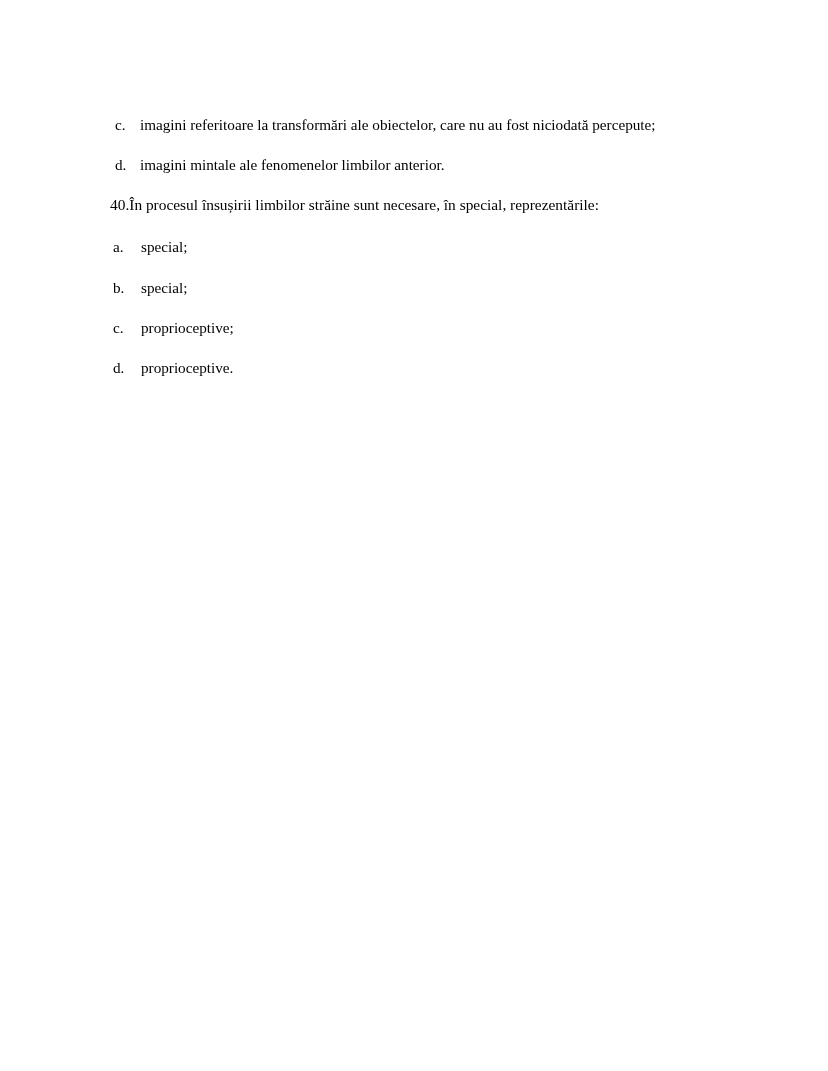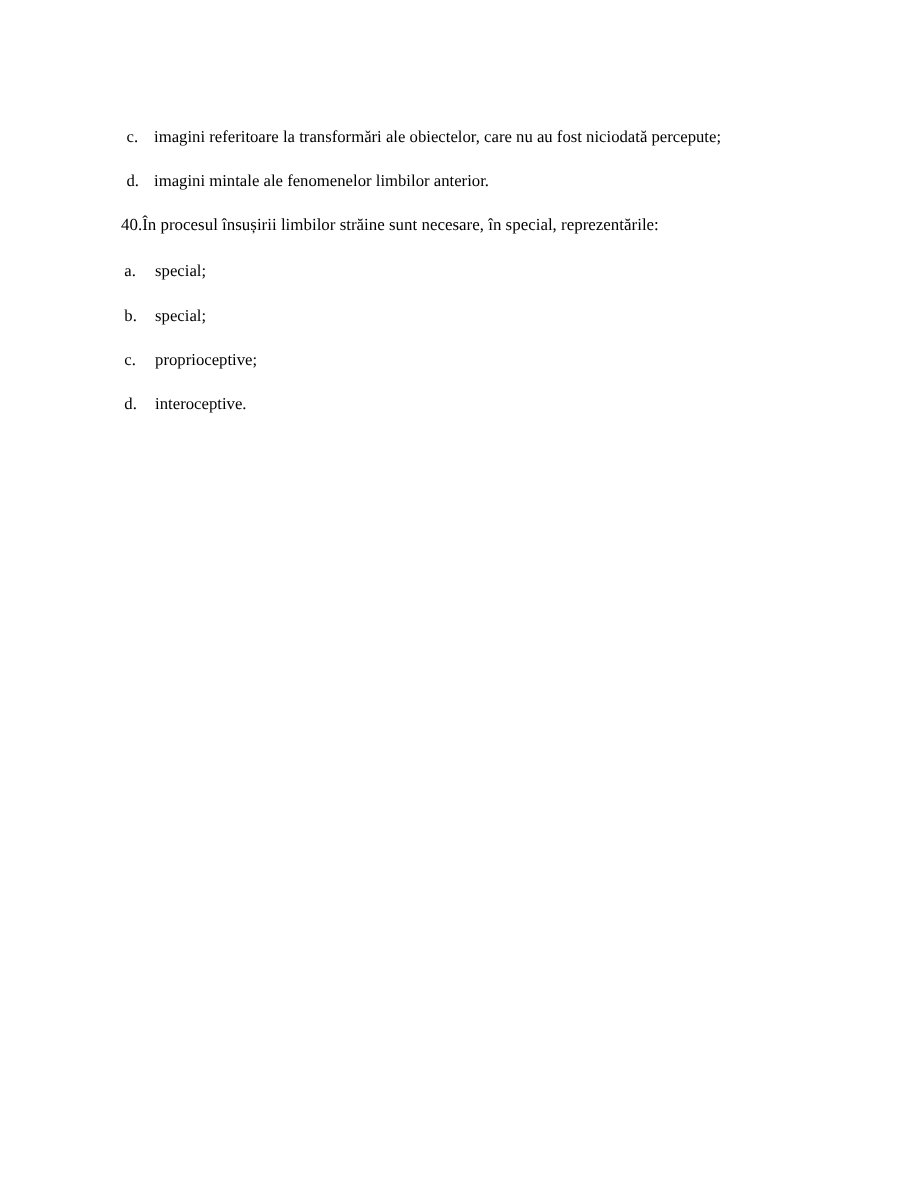--- a/index.html
+++ b/index.html
@@ -111,19 +111,19 @@
         <li class="opt-item">
           <span class="opt-label">b.</span>
           <span class="opt-text">special;</span>
         </li>
         <li class="opt-item">
           <span class="opt-label">c.</span>
           <span class="opt-text">proprioceptive;</span>
         </li>
         <li class="opt-item">
           <span class="opt-label">d.</span>
-          <span class="opt-text">interoceptive.</span>
+          <span class="opt-text">proprioceptive.</span>
         </li>
       </ul>
     </div>
 
   </div>
 </div>
 
 </body></html>

